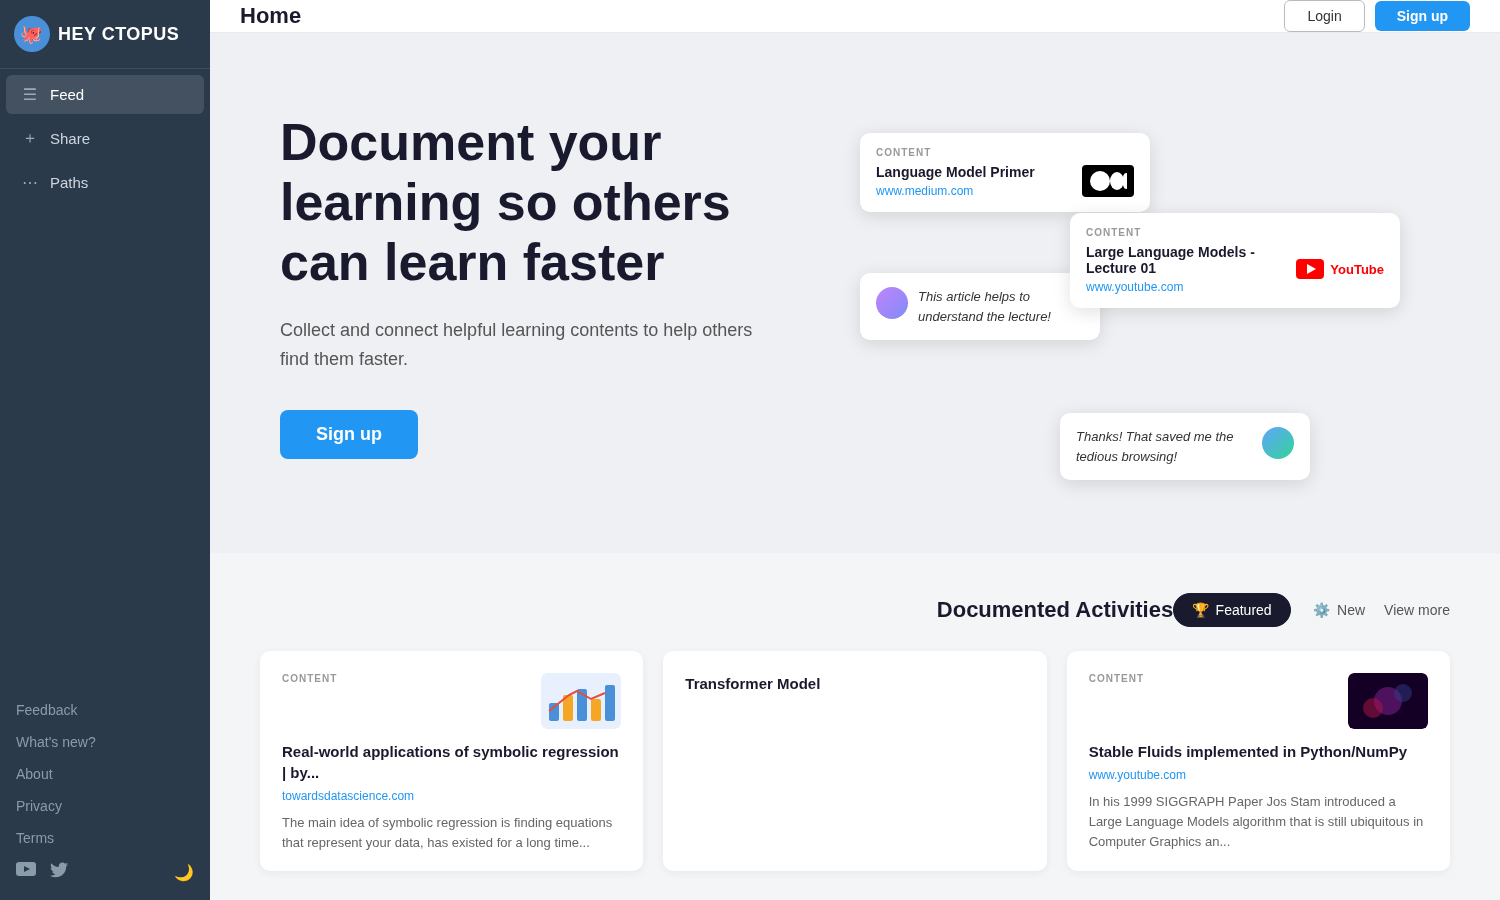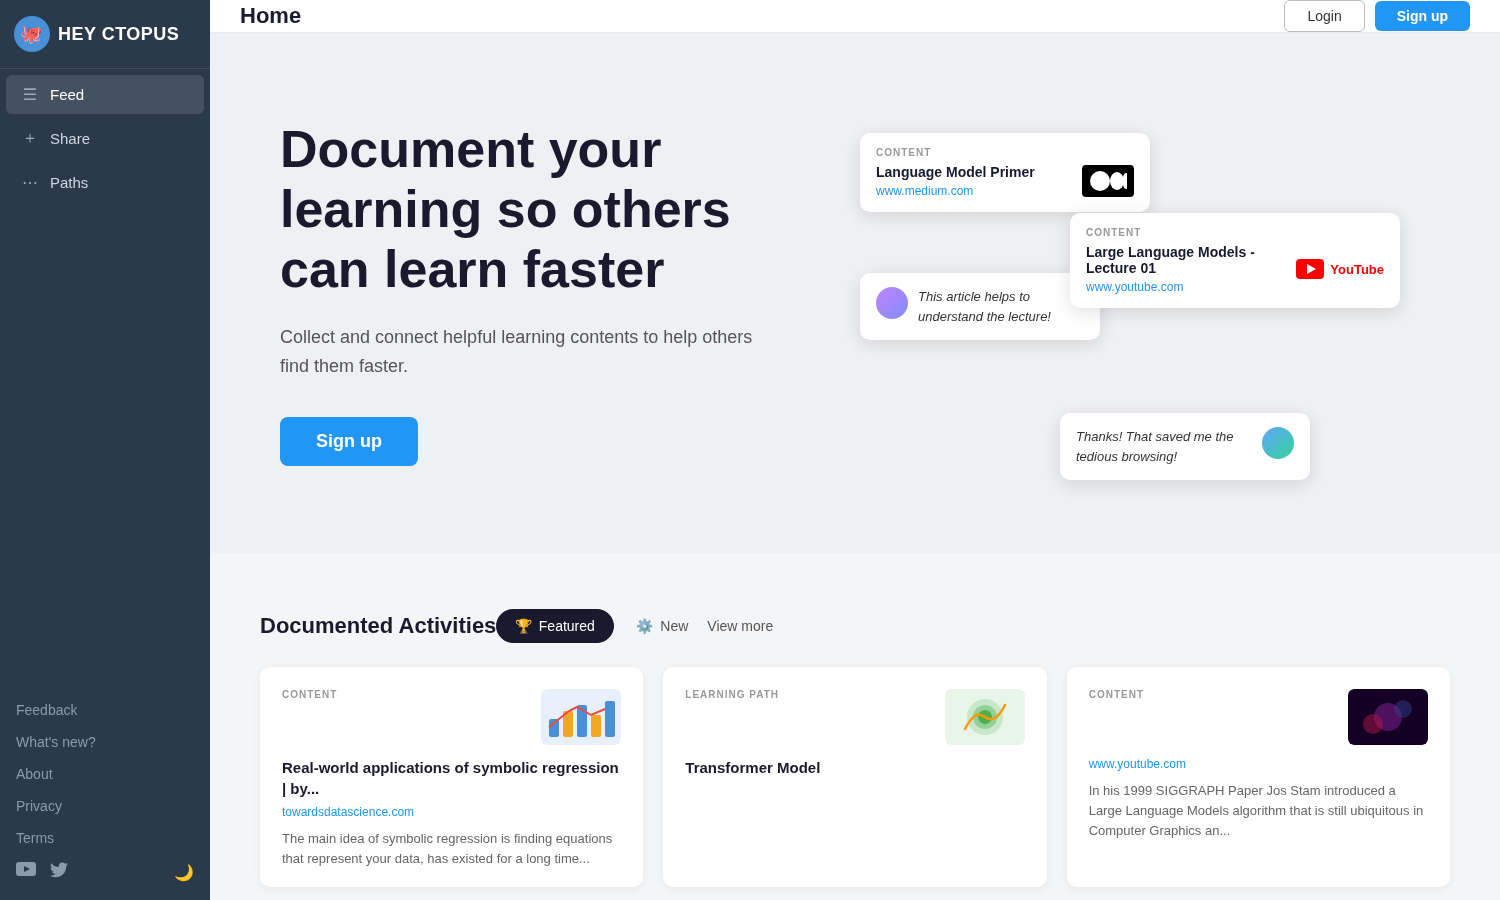--- a/index.html
+++ b/index.html
@@ -140,23 +140,22 @@
       border: none;
       border-radius: 6px;
       font-size: 14px;
       font-weight: 600;
       cursor: pointer;
     }
 
     
     #hero {
       background: #eef0f3;
-      padding: 60px 60px 60px 70px;
-      display: flex;
-      align-items: center;
+      padding: 80px 60px 60px 70px;
+      display: flex;
       justify-content: space-between;
       min-height: 520px;
     }
     .hero-left {
       max-width: 500px;
     }
     .hero-title {
       font-size: 52px;
       font-weight: 800;
       color: #1a1a2e;
@@ -309,23 +308,22 @@
     }
 
     
     #activities {
       padding: 40px 50px 30px 50px;
       background: #f4f5f7;
     }
     .activities-header {
       display: flex;
       align-items: center;
-      justify-content: flex-start;
+      justify-content: flex-end;
       margin-bottom: 24px;
-      margin-top: 16px;
     }
     .activities-title {
       font-size: 22px;
       font-weight: 700;
       color: #1a1a2e;
     }
     .tabs-row {
       display: flex;
       gap: 4px;
       align-items: center;
@@ -556,52 +554,39 @@
               <polyline points="8,38 18,30 28,22 36,18 50,26 64,20" stroke="#e74c3c" stroke-width="2" fill="none"></polyline>
             </svg>
           </div>
         </div>
         <div class="card-heading">Real-world applications of symbolic regression | by...</div>
         <div class="card-domain">towardsdatascience.com</div>
         <div class="card-desc">The main idea of symbolic regression is finding equations that represent your data, has existed for a long time...</div>
       </div>
 
       <div class="activity-card">
-        <div class="card-top">
-          <div>
-            <div class="card-type-label">LEARNING PATH</div>
-          </div>
-          <div class="card-thumb">
-            <svg width="80" height="56" viewBox="0 0 80 56">
-              <rect width="80" height="56" fill="#e8f5e9" rx="6"></rect>
-              <circle cx="40" cy="28" r="18" fill="#4caf50" opacity="0.2"></circle>
-              <circle cx="40" cy="28" r="12" fill="#4caf50" opacity="0.4"></circle>
-              <circle cx="40" cy="28" r="7" fill="#4caf50"></circle>
-              <path d="M20 40 Q30 20 40 28 Q50 36 60 16" stroke="#ff9800" stroke-width="2.5" fill="none" stroke-linecap="round"></path>
-            </svg>
-          </div>
-        </div>
         <div class="card-heading">Transformer Model</div>
         <div class="card-domain"></div>
       </div>
 
       <div class="activity-card">
         <div class="card-top">
           <div>
             <div class="card-type-label">CONTENT</div>
           </div>
           <div class="card-thumb">
             <svg width="80" height="56" viewBox="0 0 80 56">
               <rect width="80" height="56" fill="#1a0030" rx="6"></rect>
               <circle cx="40" cy="28" r="14" fill="#9c27b0" opacity="0.6"></circle>
               <circle cx="25" cy="35" r="10" fill="#e91e63" opacity="0.5"></circle>
               <circle cx="55" cy="20" r="9" fill="#3f51b5" opacity="0.5"></circle>
               <rect x="0" y="0" width="80" height="56" fill="rgba(0,0,0,0.25)" rx="6"></rect>
             </svg>
           </div>
         </div>
+        <div class="card-heading">Stable Fluids implemented in Python/NumPy</div>
         <div class="card-domain">www.youtube.com</div>
         <div class="card-desc">In his 1999 SIGGRAPH Paper Jos Stam introduced a Large Language Models algorithm that is still ubiquitous in Computer Graphics an...</div>
       </div>
     </div>
   </div>
 
 </div>
 
 </body></html>

